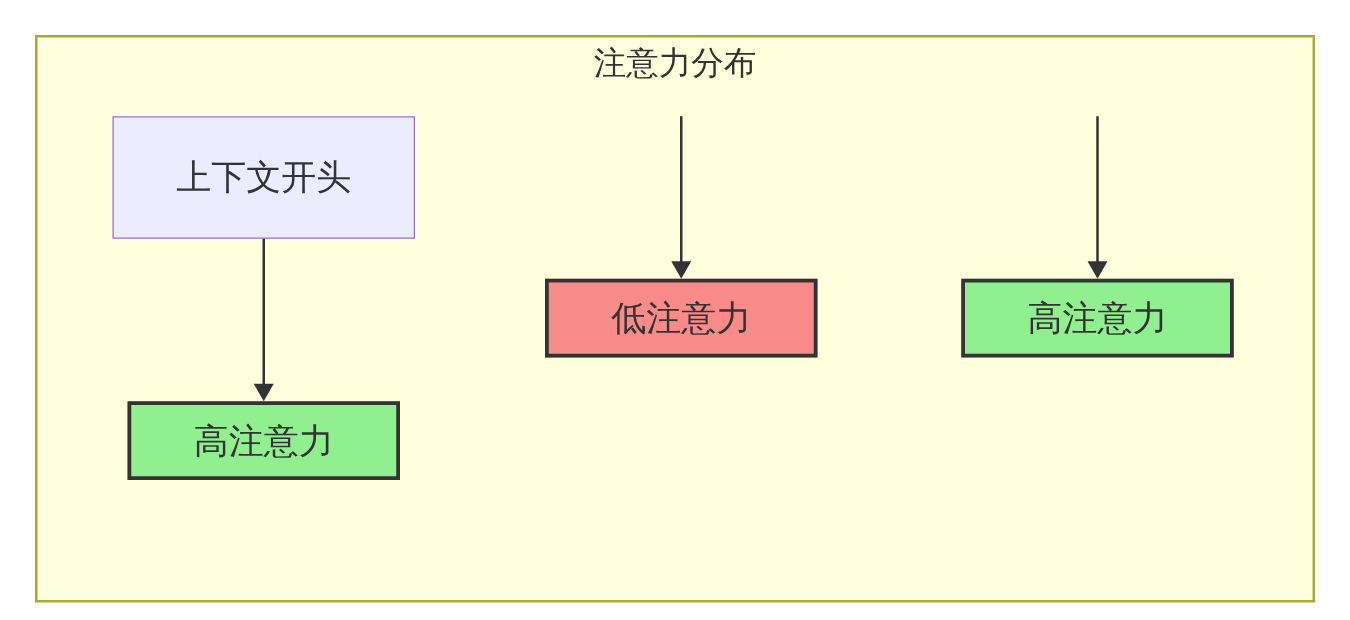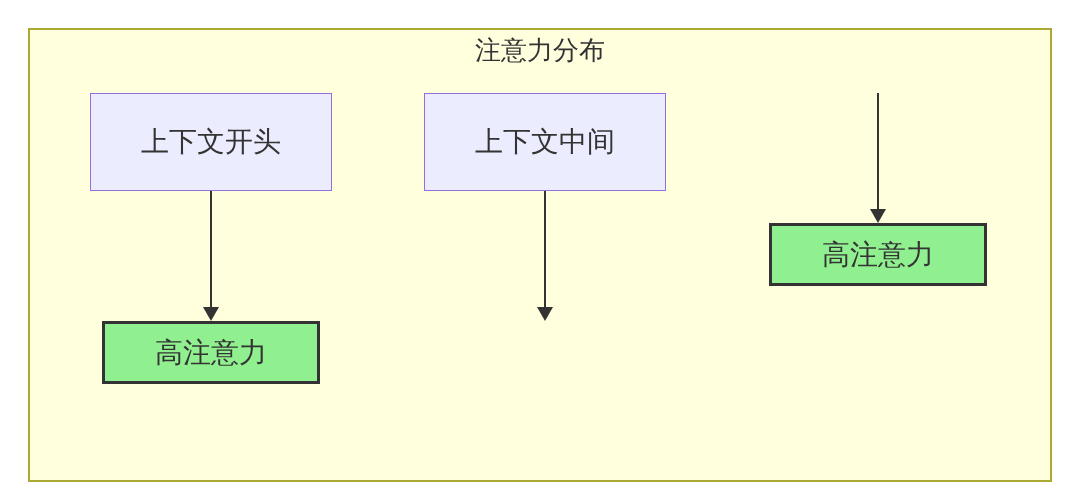--- a/index.html
+++ b/index.html
@@ -101,26 +101,26 @@
     <div class="arrow">
       <div class="shaft"></div>
       <div class="head"></div>
     </div>
     <div class="node result" style="background: rgb(144, 240, 144);">
       <span>高注意力</span>
     </div>
   </div>
 
   <div class="flow-column c2">
-    <div class="node source">
-      <span>上下文中间</span>
-    </div>
     <div class="arrow">
       <div class="shaft"></div>
       <div class="head"></div>
+    </div>
+    <div class="node result" style="background: rgb(249, 138, 138);">
+      <span>低注意力</span>
     </div>
   </div>
 
   <div class="flow-column c3">
     <div class="arrow">
       <div class="shaft"></div>
       <div class="head"></div>
     </div>
     <div class="node result" style="background: rgb(144, 240, 144);">
       <span>高注意力</span>

